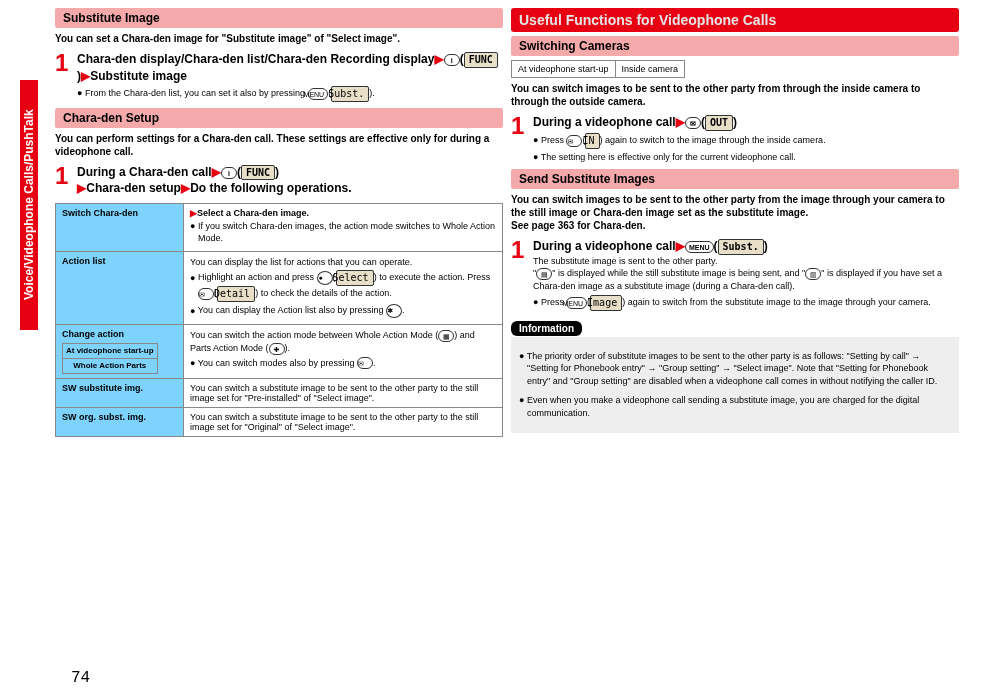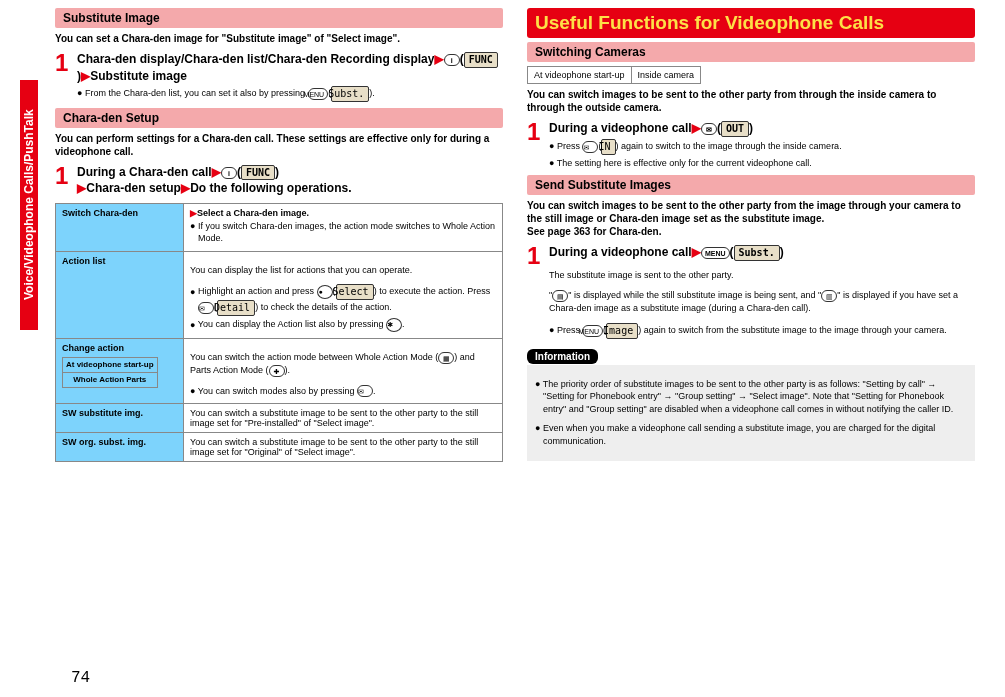--- a/index.html
+++ b/index.html
@@ -24,29 +24,29 @@
     transform: rotate(180deg);
     text-align: center;
     font-weight: bold;
     font-size: 12px;
     display: flex;
     align-items: center;
     justify-content: center;
   }
   .page-wrap {
     display: flex;
-    gap: 24px;
+    gap: 8px;
     padding: 8px 30px 8px 55px;
   }
   .col { width: 448px; }
   .hdr-red {
     background: #e60012;
-    color: #fde047;
-    font-weight: bold;
-    font-size: 19px;
+    color: #e5e5e5;
+    font-weight: bold;
+    font-size: 14px;
     padding: 4px 8px;
     border-radius: 3px;
     margin-bottom: 4px;
   }
   .hdr-pink {
     background: #f4a9ab;
     color: #000;
     font-weight: bold;
     font-size: 12px;
     padding: 3px 8px;
@@ -79,21 +79,21 @@
   }
   .step-title .arrow { color: #e60012; font-weight: bold; }
   .bullet-line {
     font-size: 9px;
     line-height: 1.4;
     margin: 2px 0;
     padding-left: 8px;
     text-indent: -8px;
   }
   .bullet-line::before { content: "● "; }
-  .plain-line { font-size: 9px; line-height: 1.4; margin: 8px 0; }
+  .plain-line { font-size: 9px; line-height: 1.4; margin: 0 0; }
   table.settings {
     width: 100%;
     border-collapse: collapse;
     font-size: 9px;
     margin-top: 6px;
   }
   table.settings td {
     border: 1px solid #888;
     padding: 4px 6px;
     vertical-align: top;

